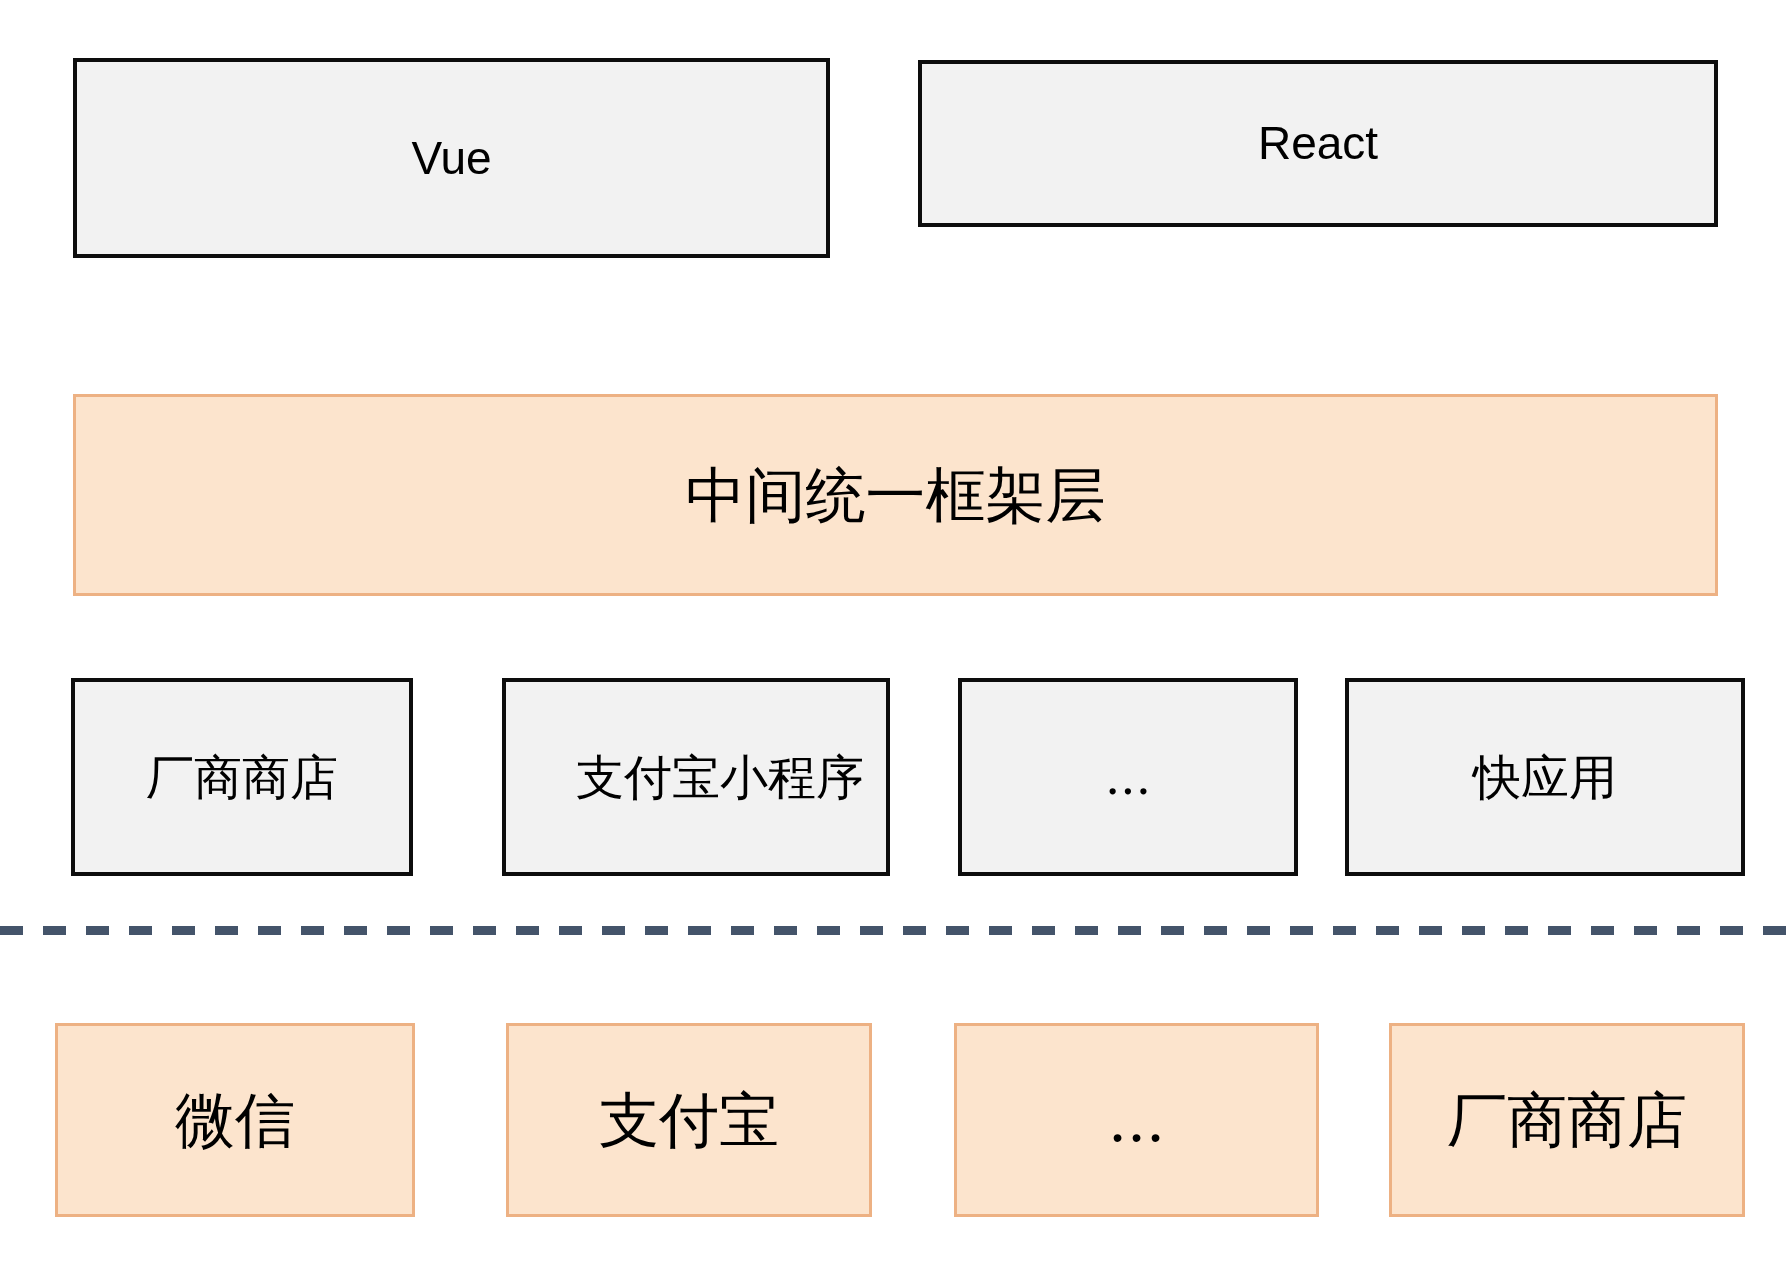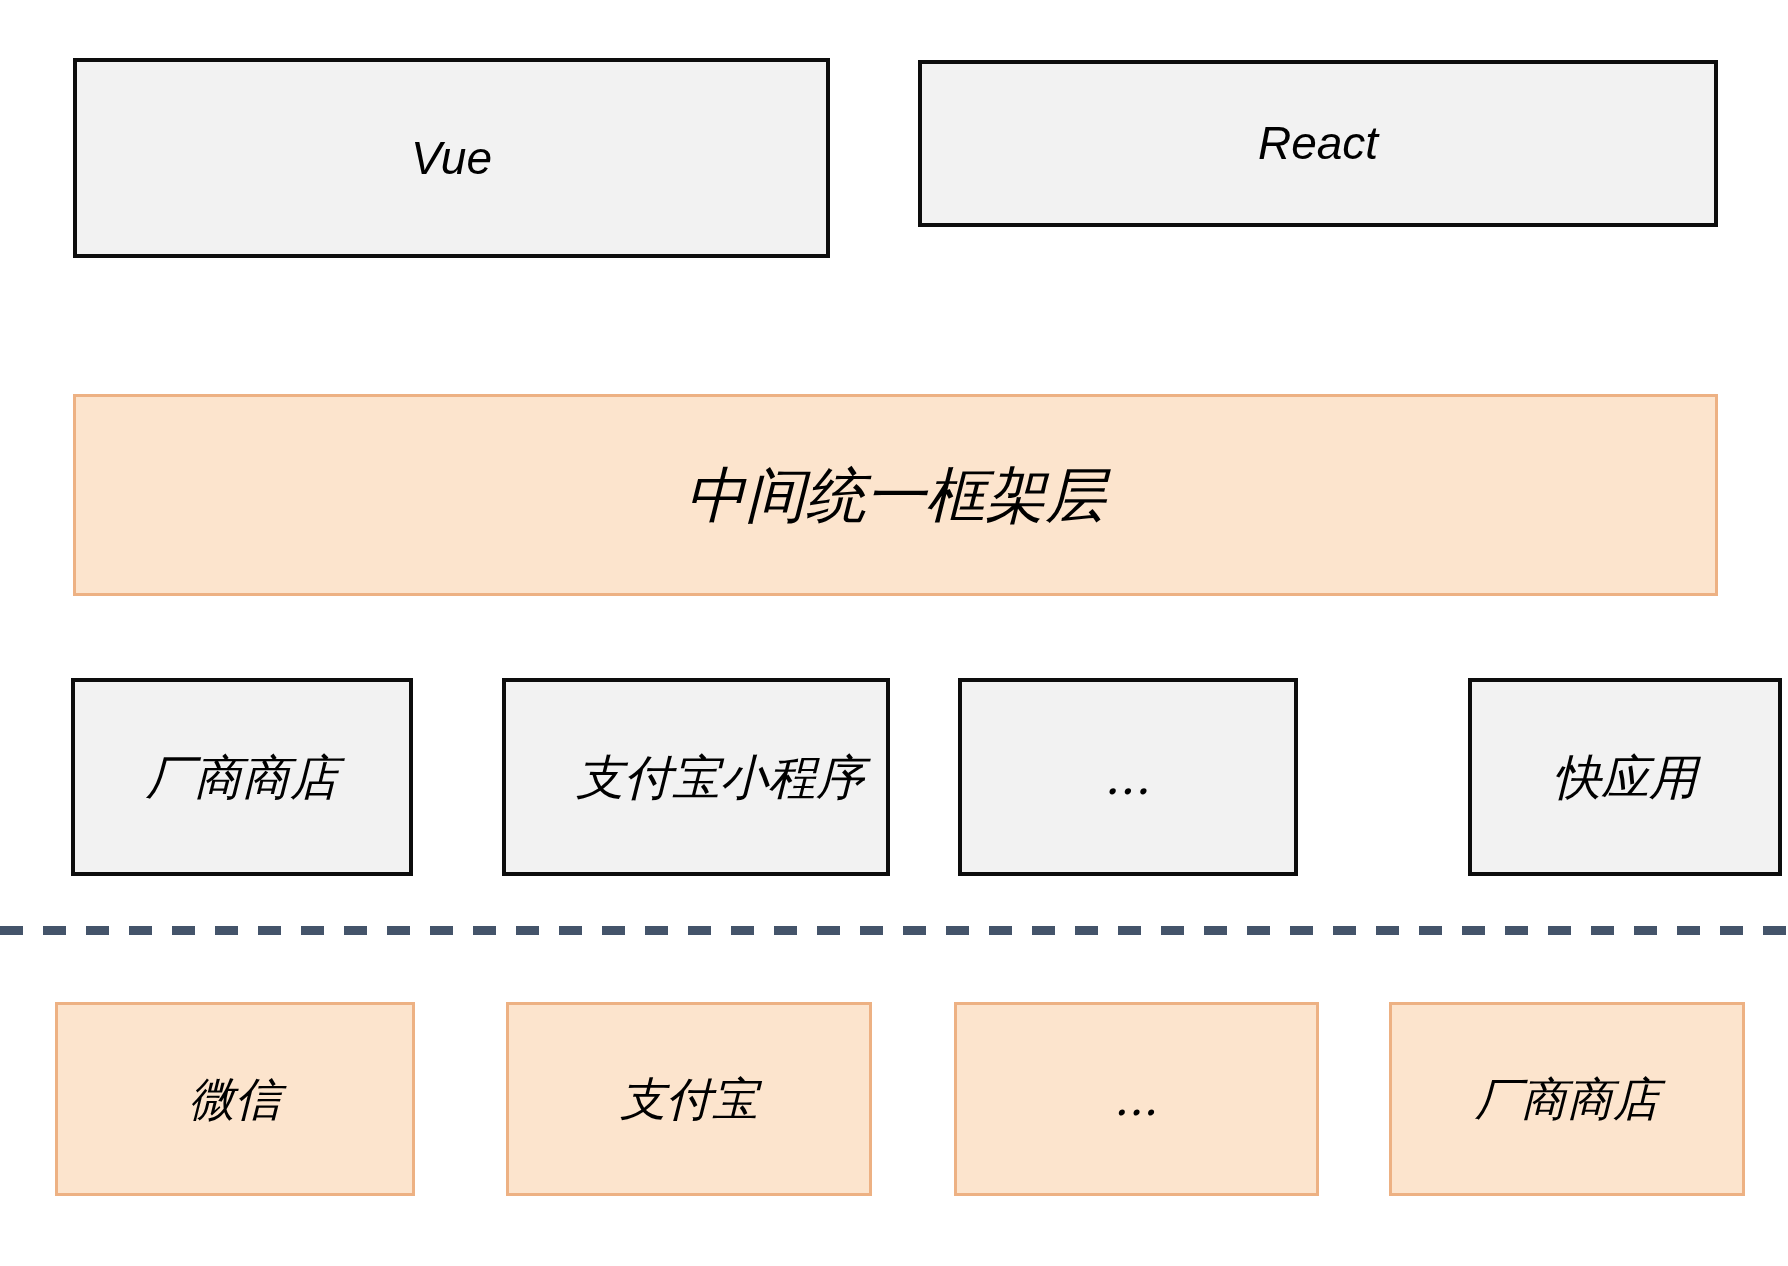--- a/index.html
+++ b/index.html
@@ -4,21 +4,21 @@
 <style>
   :root {
     --background: #ffffff;
     --gray-fill: #f2f2f2;
     --gray-border: #0d0d0d;
     --peach-fill: #fce4cd;
     --peach-border: #edb183;
     --divider: #44546a;
     --text: #000000;
   }
-  * { box-sizing: border-box; font-style: italic; }
+  * { box-sizing: border-box; }
   html, body {
     margin: 0;
     padding: 0;
     background: var(--background);
   }
   .canvas {
     position: relative;
     width: 1788px;
     height: 1266px;
     background: var(--background);
@@ -52,38 +52,38 @@
   
   #box-vue    { left: 73px;  top: 58px;  width: 757px; height: 200px; }
   #box-react  { left: 918px; top: 60px;  width: 800px; height: 167px; }
   
   #box-middle { left: 73px;  top: 388px; width: 1645px; height: 202px; font-size: 60px; margin-top: 6px; }
   
   .platform-box { top: 678px; height: 198px; font-size: 48px; }
   #box-platform-0 { left: 71px;   width: 342px; }
   #box-platform-1 { left: 502px;  width: 388px; padding-left: 48px; }
   #box-platform-2 { left: 958px;  width: 340px; }
-  #box-platform-3 { left: 1468px; width: 314px; }
+  #box-platform-3 { left: 1345px; width: 400px; }
   
   .divider {
     position: absolute;
     left: 0;
     top: 926px;
     width: 1788px;
     height: 9px;
     background: repeating-linear-gradient(
       to right,
       var(--divider) 0px,
       var(--divider) 23px,
       transparent 23px,
       transparent 43px
     );
   }
   
-  .host-box { top: 1002px; height: 194px; font-size: 46px; }
+  .host-box { top: 1023px; height: 194px; font-size: 60px; }
   #box-host-0 { left: 55px;   width: 360px; }
   #box-host-1 { left: 506px;  width: 366px; }
   #box-host-2 { left: 954px;  width: 365px; }
   #box-host-3 { left: 1389px; width: 356px; }
 </style>
 </head>
 <body>
 
 <div class="canvas">
 

